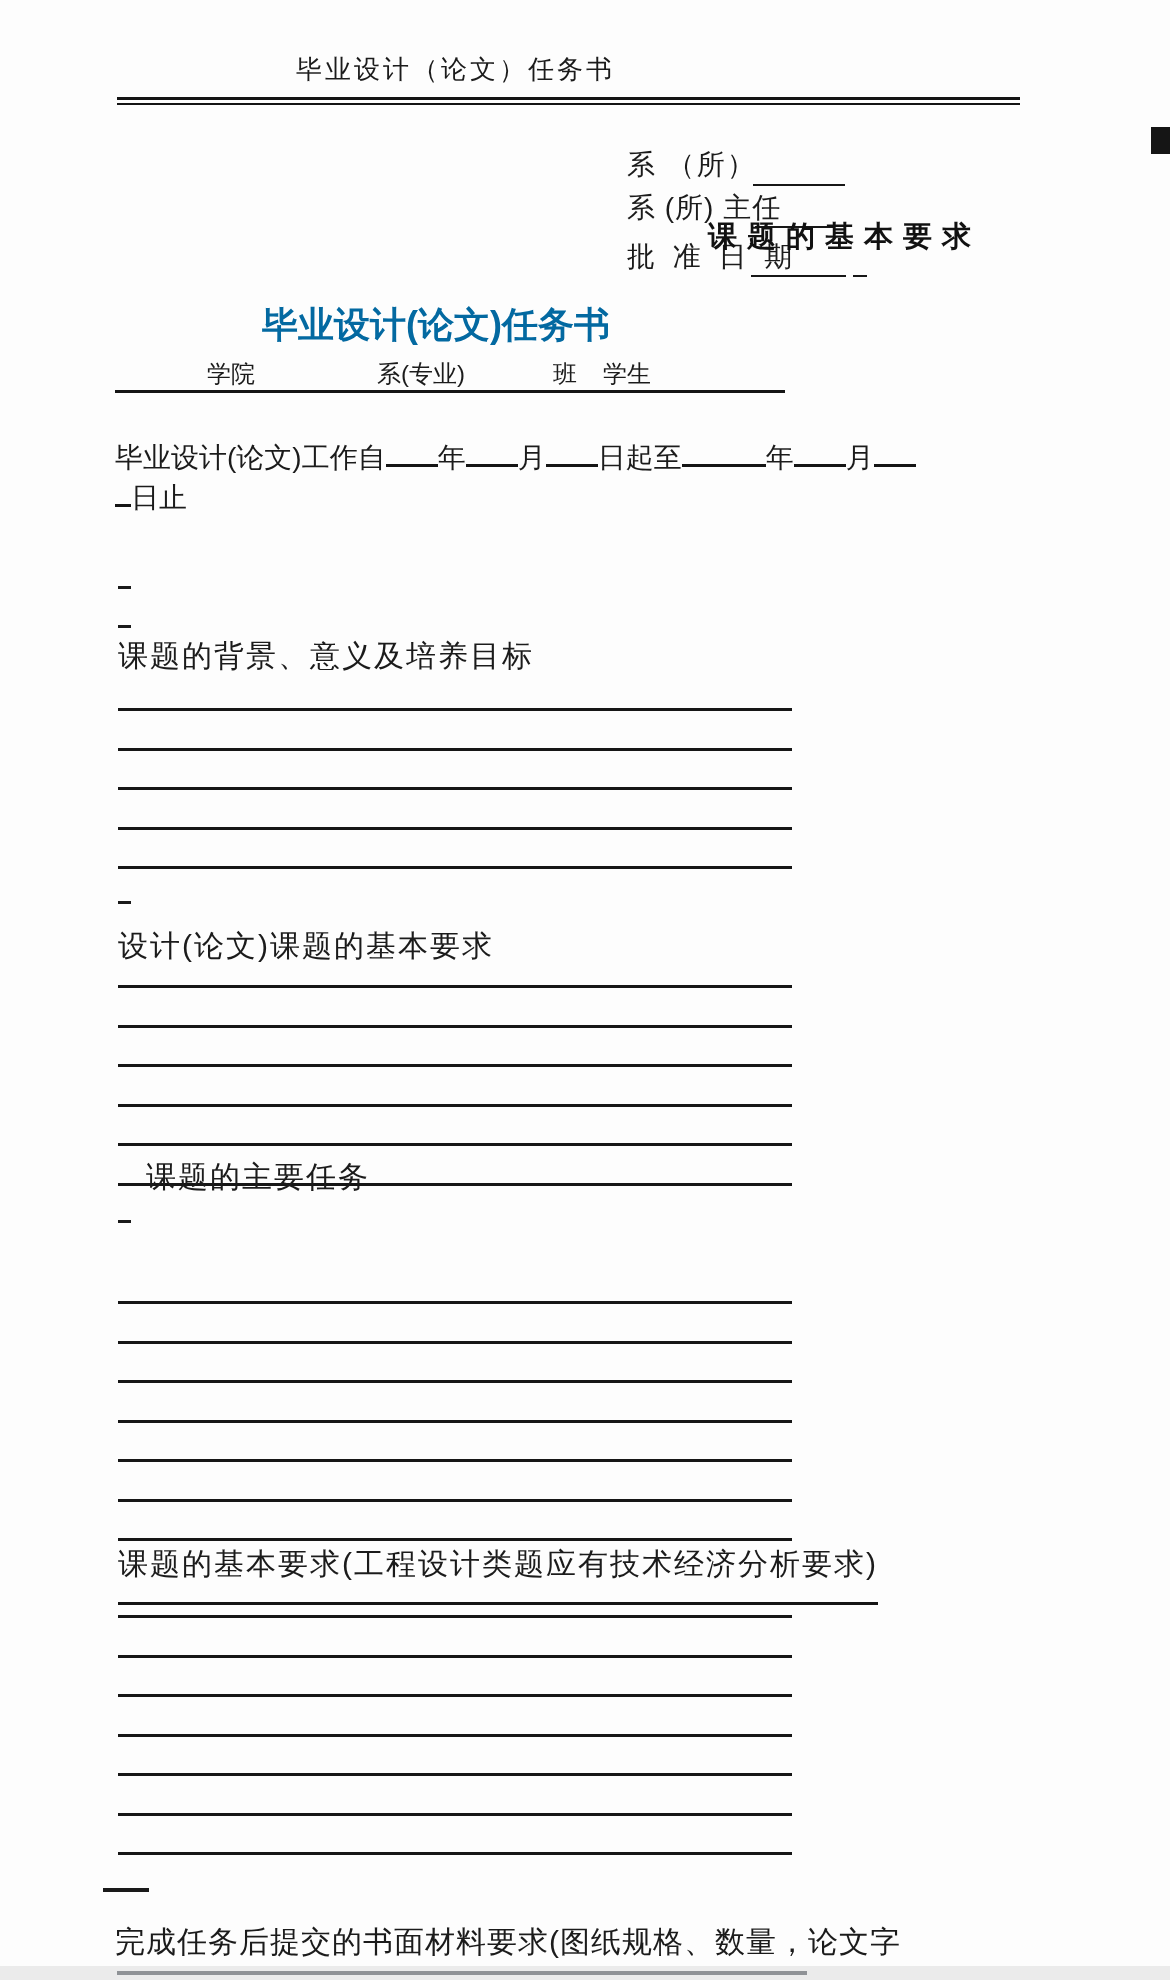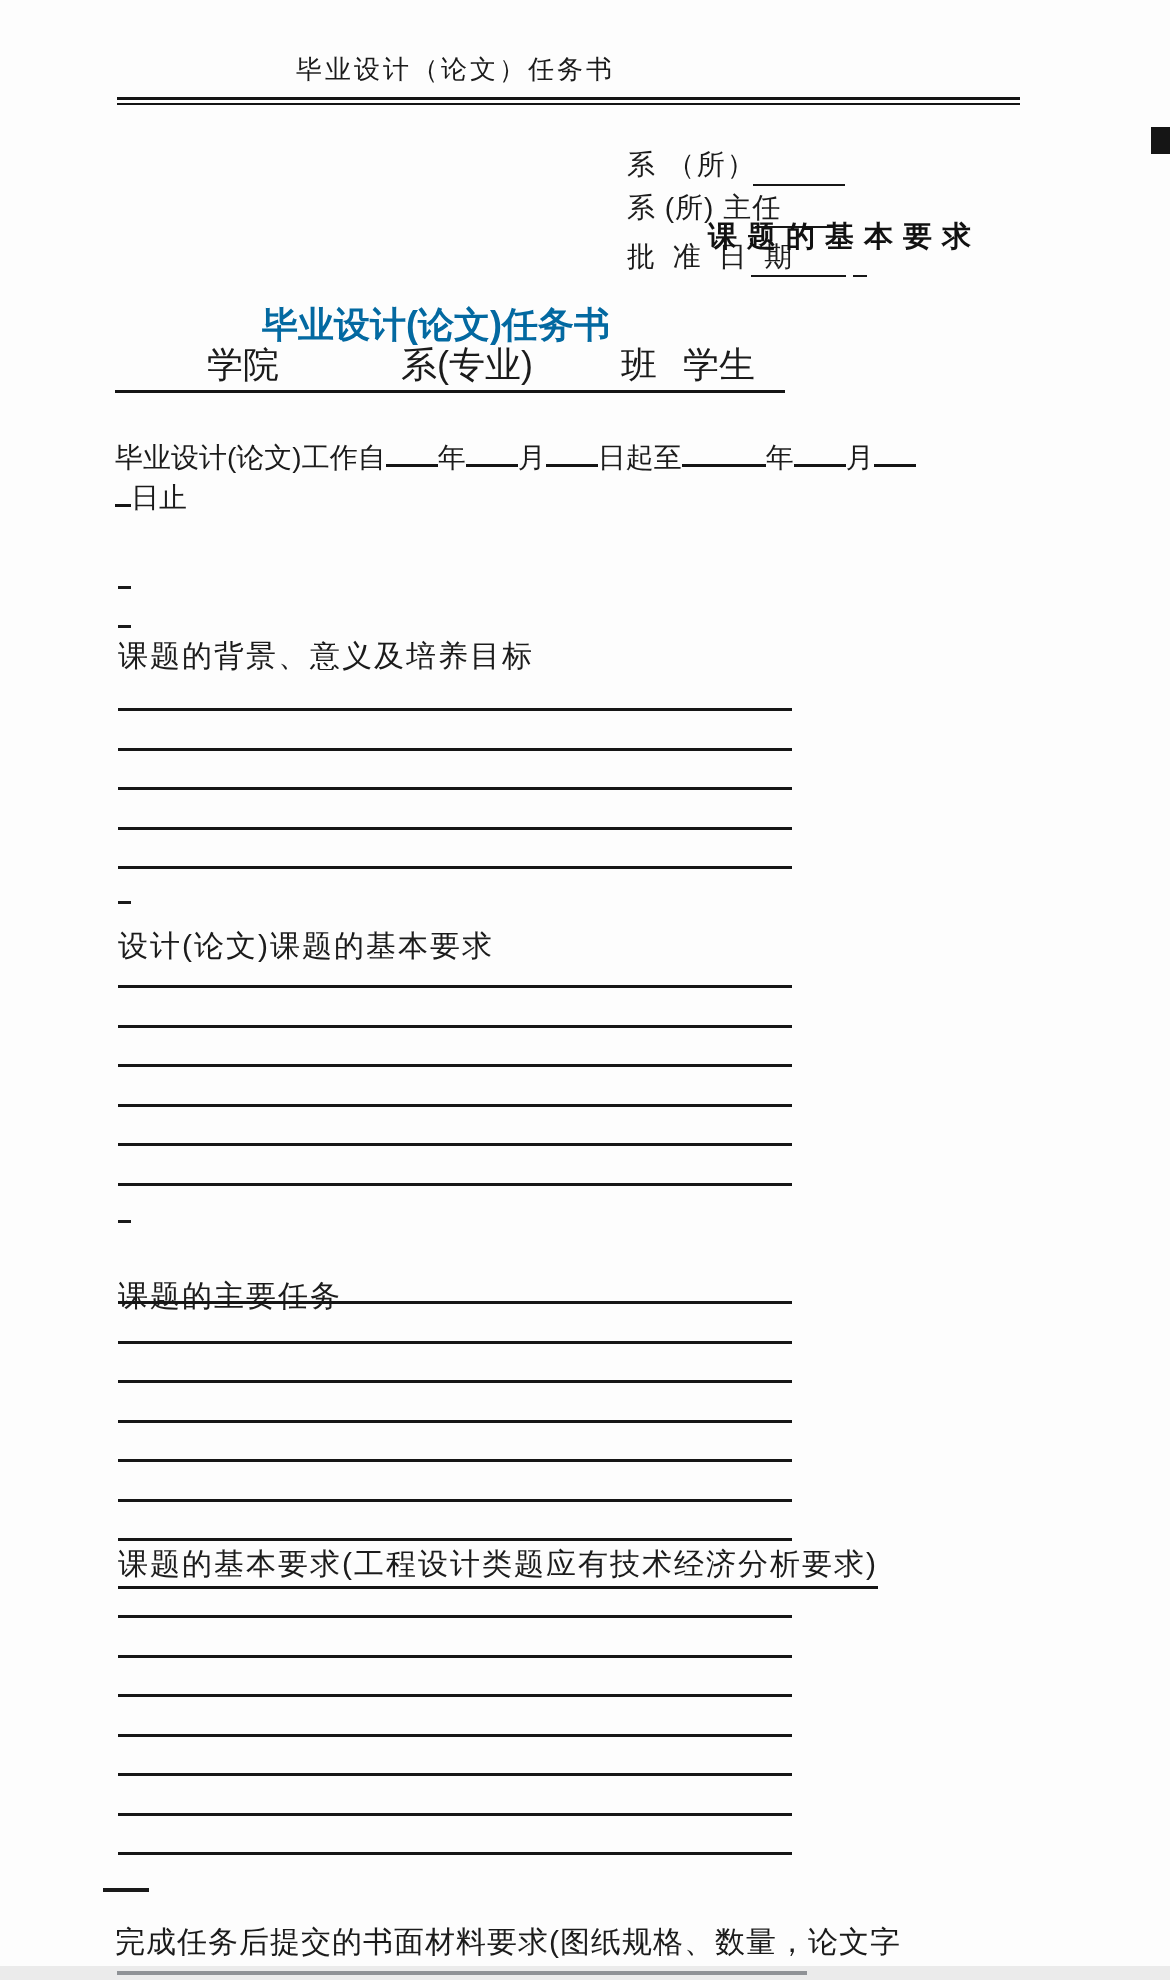--- a/index.html
+++ b/index.html
@@ -45,21 +45,21 @@
   .main-title{
     left:262px;top:301px;
     font-size:36px;font-weight:bold;letter-spacing:0px;
     white-space:nowrap;color:#0369a1;
   }
   
   .info-row{
     left:115px;top:352px;width:670px;height:38px;
     border-bottom:3px solid #151515;
     display:flex;align-items:flex-end;
-    font-size:36px;white-space:nowrap;
+    font-size:24px;white-space:nowrap;
   }
   .info-row .sp1{width:92px;}
   .info-row .sp2{width:122px;}
   .info-row .sp3{width:88px;}
   .info-row .sp4{width:26px;}
   
   .topic-row{
     left:115px;top:395px;width:668px;height:36px;
     border-bottom:3px solid #151515;
     font-size:28px;white-space:nowrap;
@@ -85,21 +85,21 @@
   .location-row{
     left:115px;top:514px;width:690px;height:38px;
     border-bottom:3px solid #151515;
     font-size:28px;white-space:nowrap;
   }
   
   .sec-heading{
     position:absolute;left:118px;
     font-size:30px;letter-spacing:2px;white-space:nowrap;
   }
-  .sec-heading.underlined{border-bottom:3px solid #151515;padding-bottom:1px;}
+  .sec-heading.underlined{border-bottom:3px solid #151515;padding-bottom:17px;}
   .rule-line{
     position:absolute;left:118px;width:674px;height:3px;background:#161616;
   }
   .dash-mark{position:absolute;background:#1a1a1a;}
   
   .footer-text{
     left:115px;top:1922px;
     font-size:30px;letter-spacing:1px;white-space:nowrap;
   }
   .bottom-strip{
@@ -157,21 +157,21 @@
       <div class="rule-line" style="top: 787px;"></div>
       <div class="rule-line" style="top: 826.5px;"></div>
       <div class="rule-line" style="top: 866px;"></div>
       <div class="sec-heading" style="top: 926px;">设计(论文)课题的基本要求</div>
       <div class="rule-line" style="top: 985px;"></div>
       <div class="rule-line" style="top: 1024.5px;"></div>
       <div class="rule-line" style="top: 1064px;"></div>
       <div class="rule-line" style="top: 1103.5px;"></div>
       <div class="rule-line" style="top: 1143px;"></div>
       <div class="rule-line" style="top: 1182.5px;"></div>
-      <div class="sec-heading" style="top: 1276px;">课题的主要任务</div>
+      <div class="sec-heading" style="top: 1157px; margin-left: 28px;">课题的主要任务</div>
       <div class="rule-line" style="top: 1301px;"></div>
       <div class="rule-line" style="top: 1340.5px;"></div>
       <div class="rule-line" style="top: 1380px;"></div>
       <div class="rule-line" style="top: 1419.5px;"></div>
       <div class="rule-line" style="top: 1459px;"></div>
       <div class="rule-line" style="top: 1498.5px;"></div>
       <div class="rule-line" style="top: 1538px;"></div>
       <div class="sec-heading underlined" style="top: 1544px;">课题的基本要求(工程设计类题应有技术经济分析要求)</div>
       <div class="rule-line" style="top: 1615px;"></div>
       <div class="rule-line" style="top: 1654.5px;"></div>

